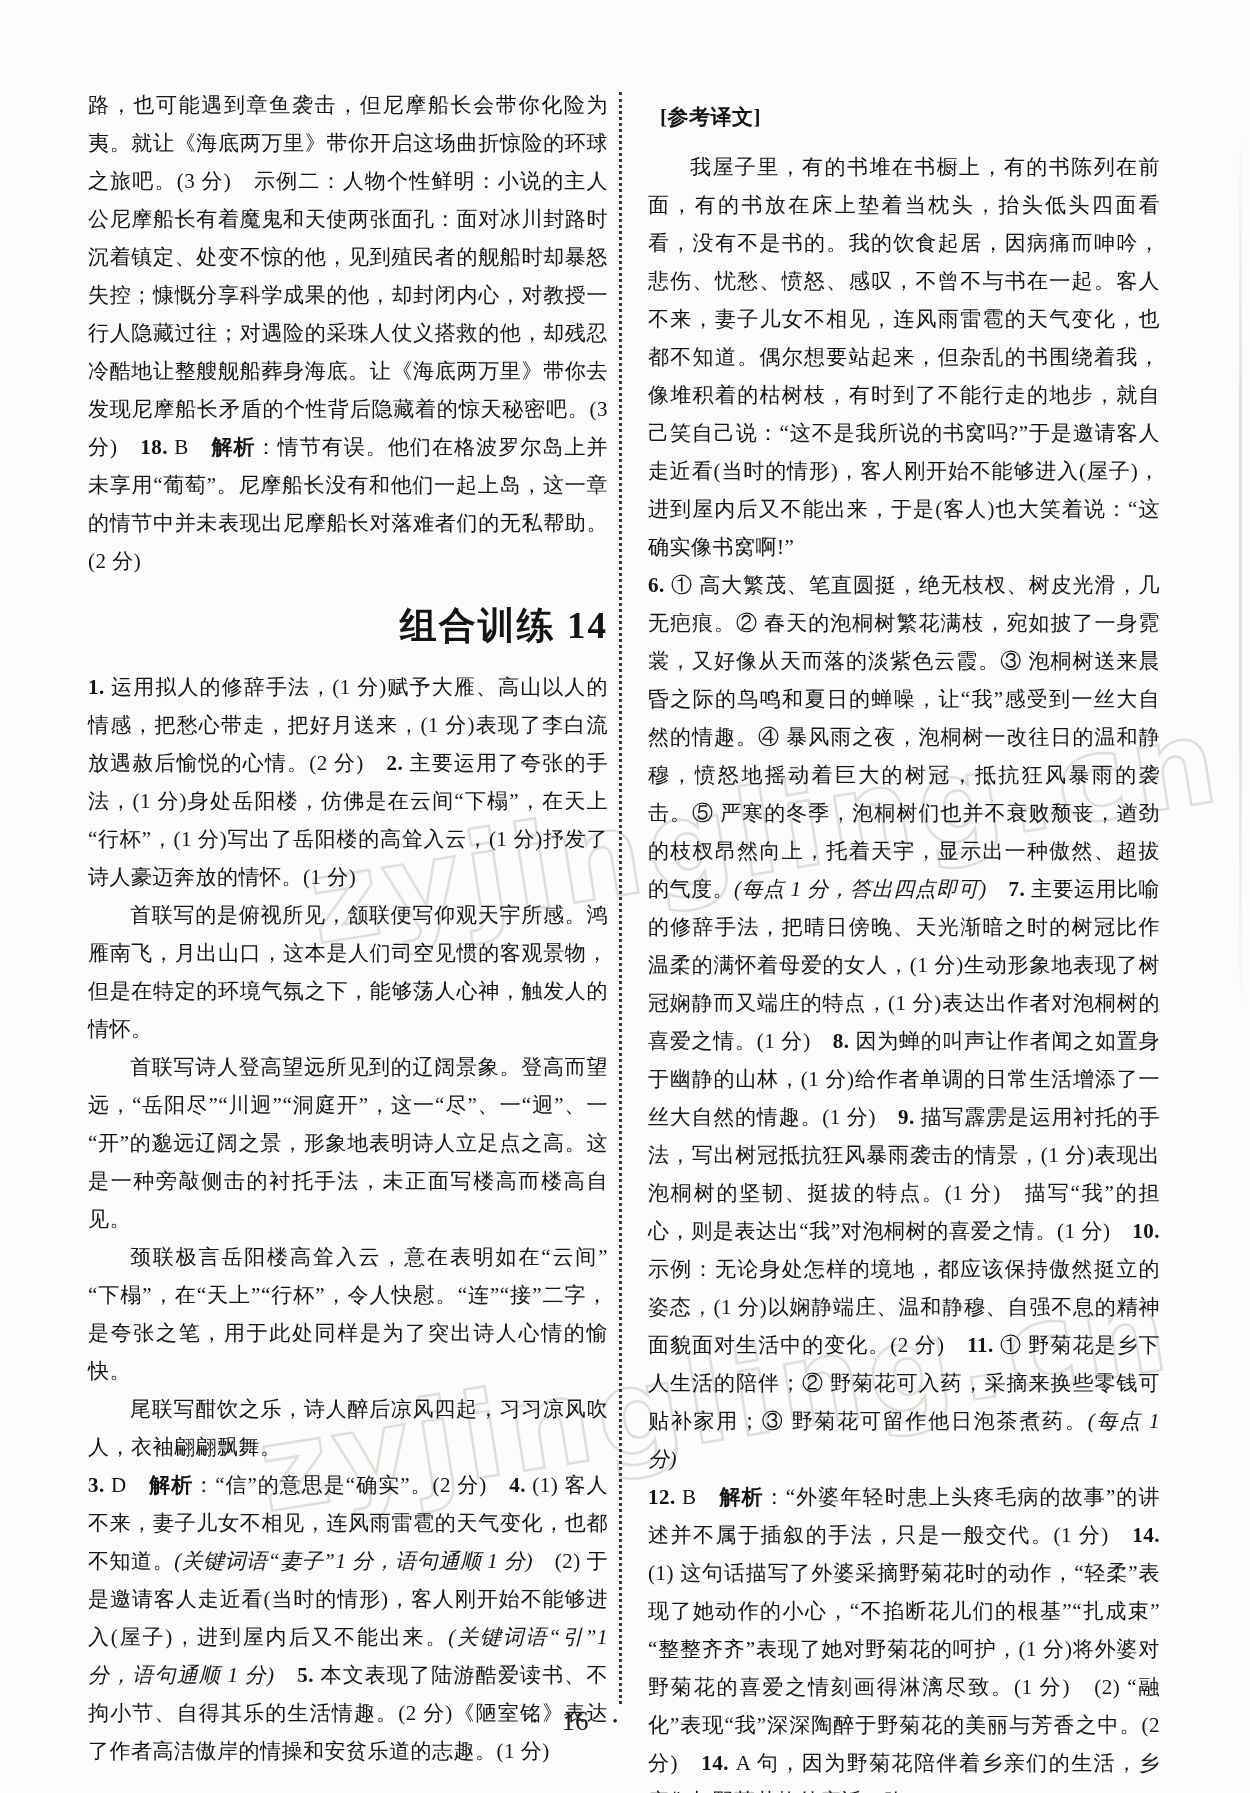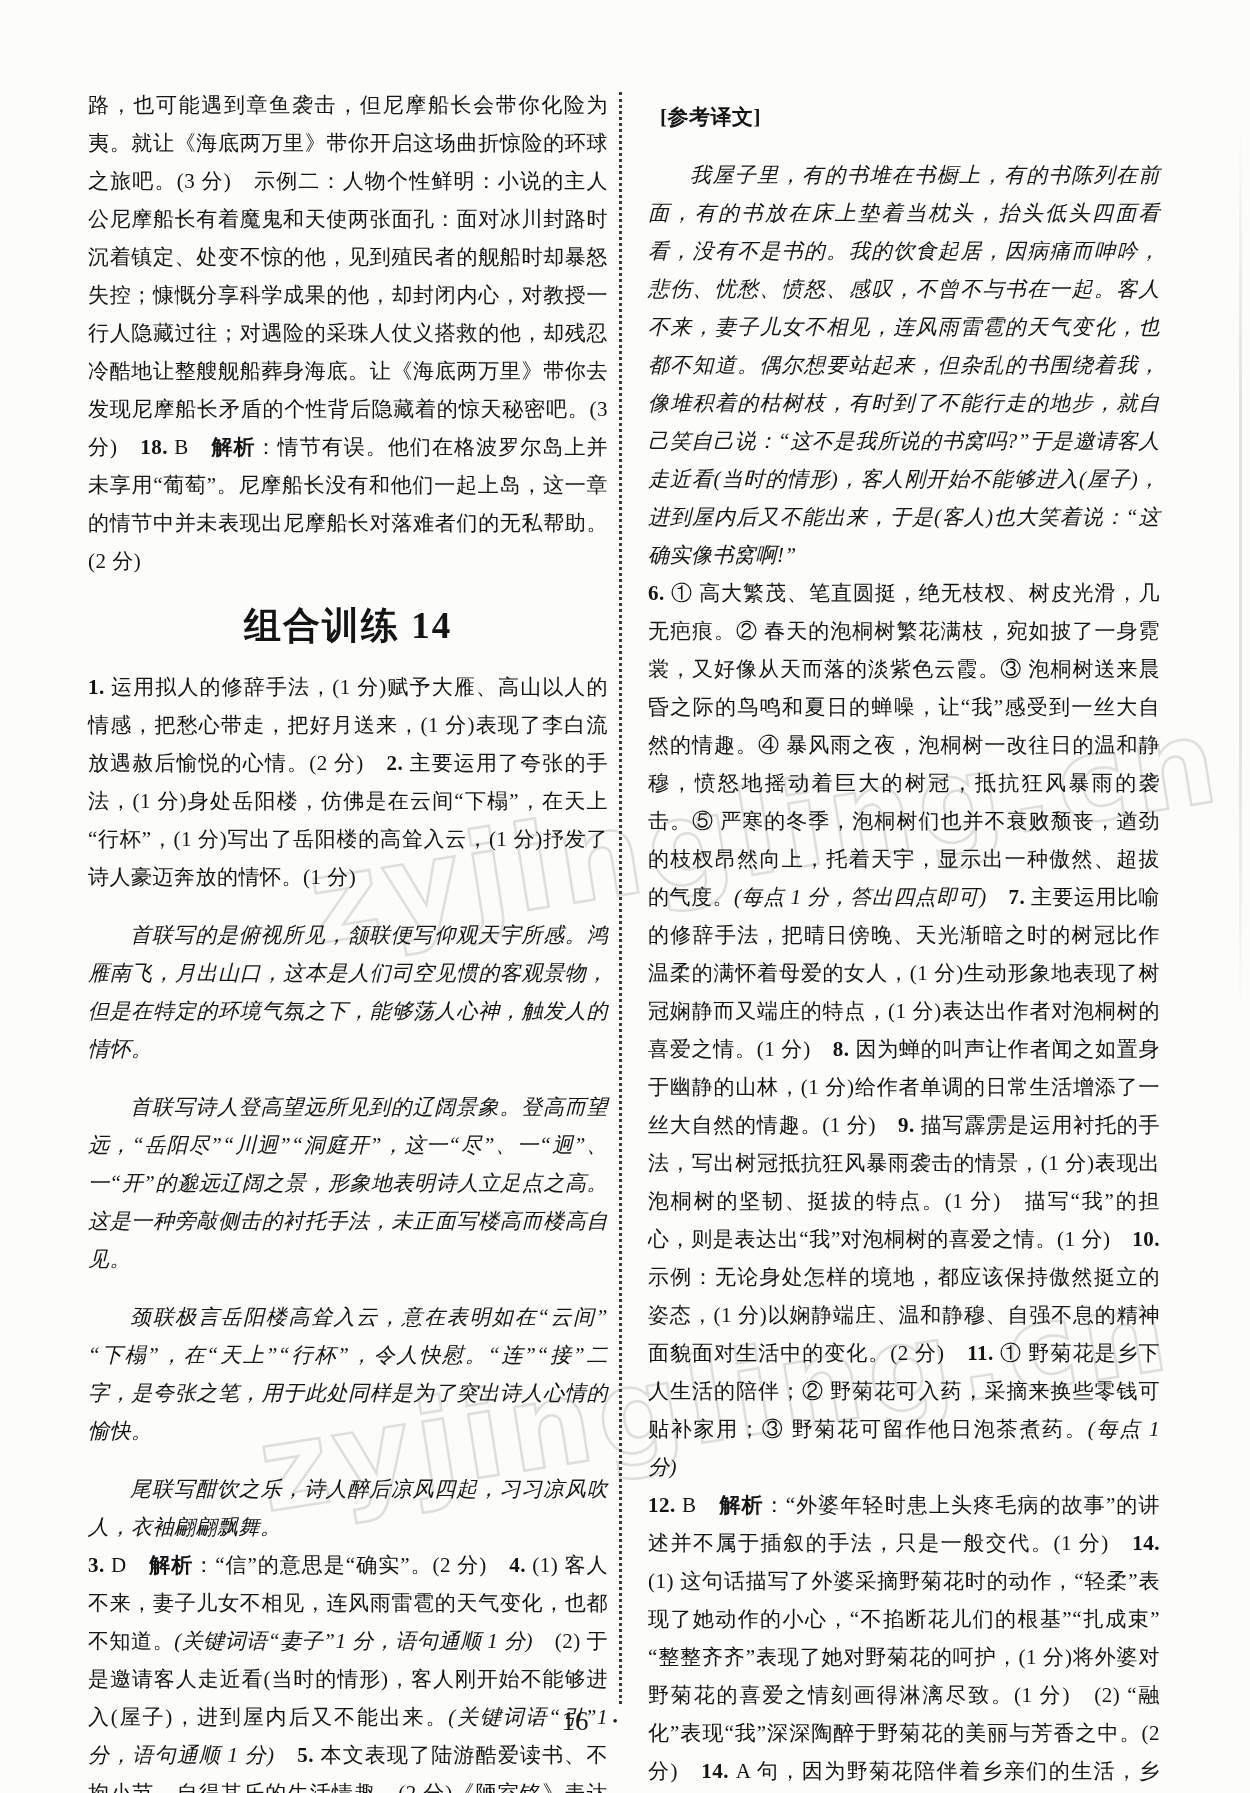--- a/index.html
+++ b/index.html
@@ -7,25 +7,25 @@
     position:relative;width:1250px;height:1793px;margin:0 auto;
     background:#fcfcfa;color:#141414;overflow:hidden;
     font-family:"Liberation Serif","DejaVu Serif",serif;
   }
   .col{position:absolute;top:86px;font-size:21px;line-height:38px;
        text-align:justify;letter-spacing:0.5px;}
   .col-left{left:88px;width:520px;}
   .col-right{left:648px;width:512px;}
   .para{margin:0;}
   .indent{text-indent:2em;}
-  .kai{font-style:italic;margin-top:20px;}
+  .kai{}
   span.b{font-weight:700;}
   span.k{font-style:italic;}
   .label{margin:12px;font-weight:700;}
-  .heading{margin:20px 0 16px;text-align:center;font-weight:700;
+  .heading{margin:20px 0 16px;text-align:right;font-weight:700;
            font-size:37px;line-height:52px;letter-spacing:2px;}
   .divider{position:absolute;left:619px;top:92px;height:1612px;width:0;
            border-left:3px dotted #3a3a3a;}
   .watermark{
     position:absolute;white-space:nowrap;pointer-events:none;
     font-family:"DejaVu Sans","Liberation Sans",sans-serif;font-weight:700;
     font-size:118px;letter-spacing:6px;
     color:transparent;-webkit-text-stroke:2.5px #dbdbd8;
     transform:rotate(-9deg);opacity:0.9;
   }

